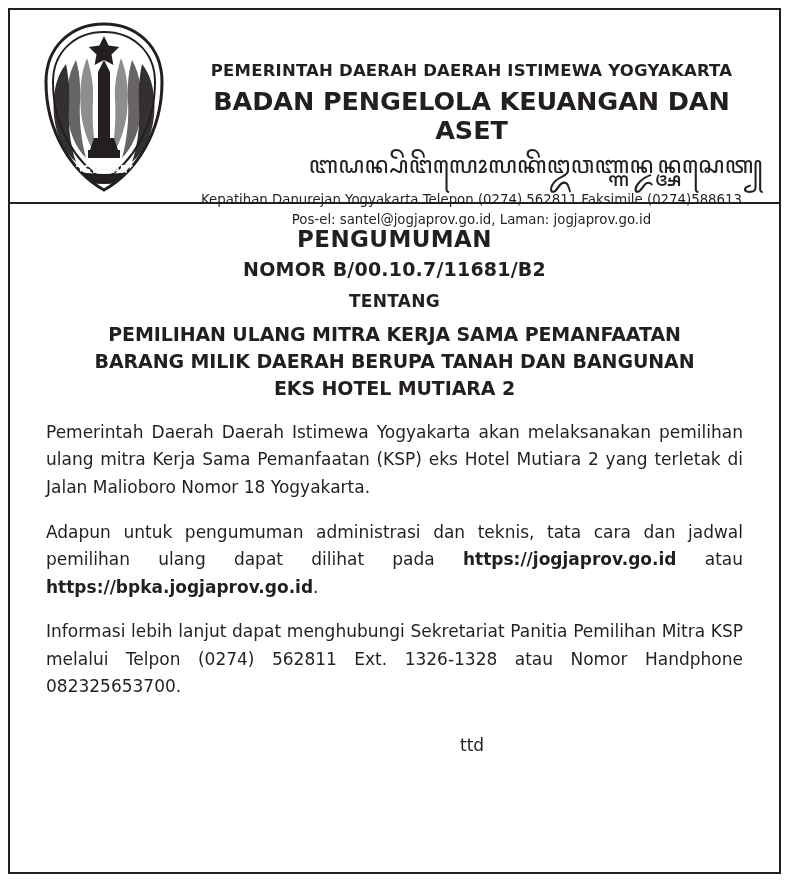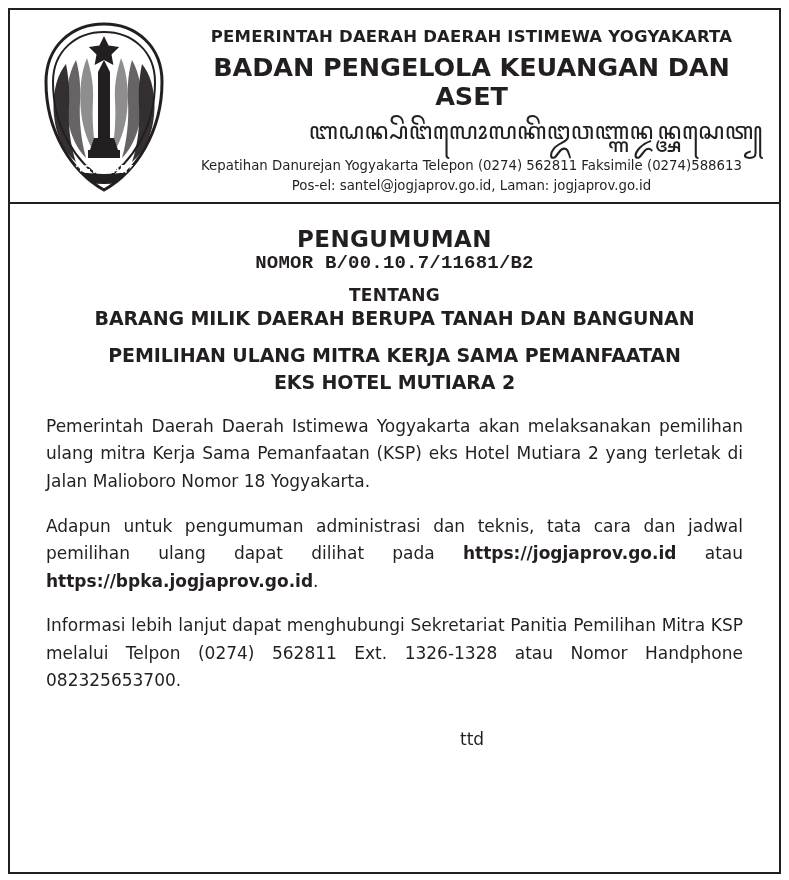--- a/index.html
+++ b/index.html
@@ -50,20 +50,21 @@
     padding-right: 16px;
     padding-top: 17px;
     text-align: center;
   }
   .gov-line {
     font-size: 16.5px;
     font-weight: bold;
     letter-spacing: 0.2px;
     color: #231f20;
     line-height: 1.2;
+    margin-top: 34px;
   }
   .agency-line {
     font-size: 25.5px;
     font-weight: bold;
     letter-spacing: -0.1px;
     margin-top: 6px;
     line-height: 1.15;
     color: #231f20;
   }
   .javanese-line {
@@ -95,22 +96,22 @@
     text-align: center;
     font-weight: bold;
     color: #231f20;
   }
   .t-pengumuman {
     font-size: 23px;
     letter-spacing: 0.4px;
   }
   .t-nomor {
     font-size: 19px;
+    margin-top: 6px;
     letter-spacing: 0.2px;
-    font-family: Liberation Mono, monospace;
   }
   .t-tentang {
     font-size: 17px;
     margin-top: 11px;
     letter-spacing: 0.3px;
   }
   .t-subject {
     font-size: 19px;
     margin-top: 10px;
     line-height: 1.42;
@@ -191,22 +192,22 @@
         <div class="addr-line2">Pos-el: santel@jogjaprov.go.id, Laman: jogjaprov.go.id</div>
       </div>
     </div>
 
     <div class="body-area">
 
       <div class="title-block">
         <div class="t-pengumuman">PENGUMUMAN</div>
         <div class="t-nomor">NOMOR B/00.10.7/11681/B2</div>
         <div class="t-tentang">TENTANG</div>
+        <div class="t-subject">PEMILIHAN ULANG  MITRA KERJA SAMA PEMANFAATAN</div>
         <div class="t-subject" style="margin-top:0">BARANG MILIK DAERAH BERUPA TANAH DAN BANGUNAN</div>
-        <div class="t-subject">PEMILIHAN ULANG  MITRA KERJA SAMA PEMANFAATAN</div>
         <div class="t-subject" style="margin-top:0">EKS HOTEL MUTIARA 2</div>
       </div>
 
       <p class="para">Pemerintah Daerah Daerah Istimewa Yogyakarta akan melaksanakan pemilihan ulang  mitra Kerja Sama Pemanfaatan (KSP) eks Hotel Mutiara 2 yang terletak di Jalan Malioboro Nomor 18 Yogyakarta.</p>
 
       <p class="para"><span>Adapun untuk pengumuman administrasi dan teknis, tata cara dan jadwal pemilihan ulang dapat dilihat pada </span><b>https://jogjaprov.go.id</b><span> atau </span><b>https://bpka.jogjaprov.go.id</b><span>.</span></p>
 
       <p class="para">Informasi lebih lanjut dapat menghubungi Sekretariat Panitia Pemilihan Mitra KSP melalui Telpon (0274) 562811 Ext. 1326-1328 atau Nomor Handphone 082325653700.</p>
 
 

